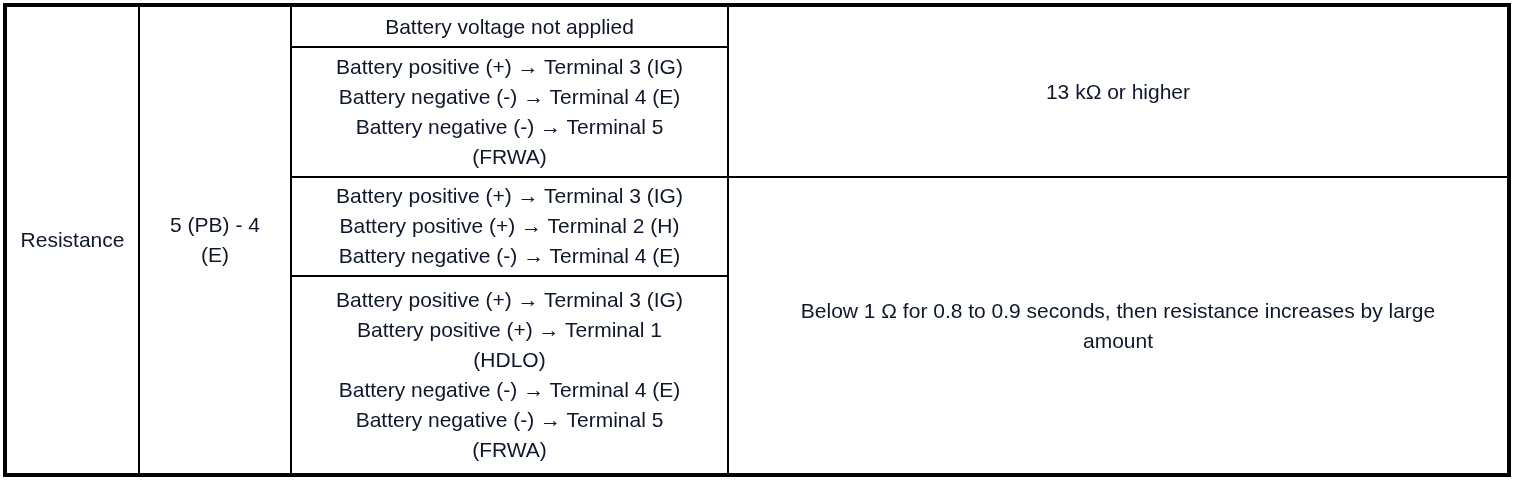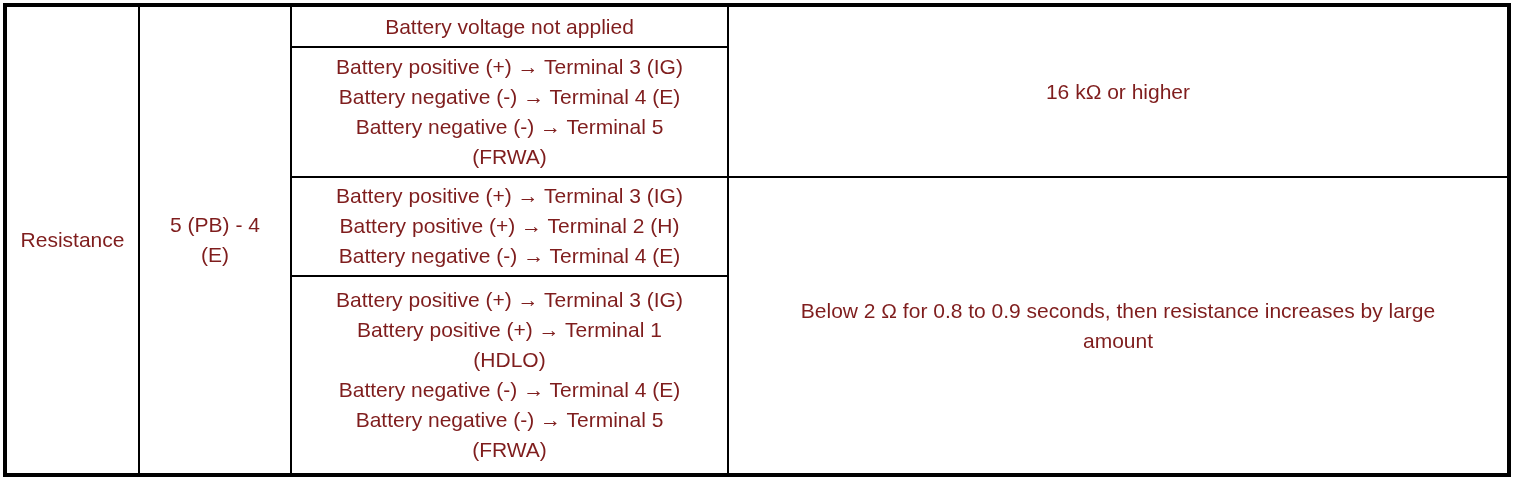--- a/index.html
+++ b/index.html
@@ -18,21 +18,21 @@
     left: 3px;
     top: 3px;
     width: 1504px;
     height: 474px;
     border-collapse: collapse;
     table-layout: fixed;
     border: 4px solid #000;
   }
   table.spec td {
     border: 2px solid #000;
-    color: #7f1d1d;
+    color: #0f172a;
     font-size: 21px;
     line-height: 30px;
     text-align: center;
     vertical-align: middle;
     white-space: pre-line;
     padding: 3px 2px;
     overflow: hidden;
   }
   col.c1 { width: 134px; }
   col.c2 { width: 152px; }
@@ -52,33 +52,33 @@
     <col class="c2">
     <col class="c3">
     <col class="c4">
   </colgroup>
   <tbody>
     <tr class="r1">
       <td rowspan="4">Resistance</td>
       <td rowspan="4">5 (PB) - 4
 (E)</td>
       <td>Battery voltage not applied</td>
-      <td rowspan="2">16 kΩ or higher</td>
+      <td rowspan="2">13 kΩ or higher</td>
     </tr>
     <tr class="r2">
       <td>Battery positive (+) → Terminal 3 (IG)
 Battery negative (-) → Terminal 4 (E)
 Battery negative (-) → Terminal 5
 (FRWA)</td>
     </tr>
     <tr class="r3">
       <td>Battery positive (+) → Terminal 3 (IG)
 Battery positive (+) → Terminal 2 (H)
 Battery negative (-) → Terminal 4 (E)</td>
-      <td rowspan="2">Below 2 Ω for 0.8 to 0.9 seconds, then resistance increases by large
+      <td rowspan="2">Below 1 Ω for 0.8 to 0.9 seconds, then resistance increases by large
 amount</td>
     </tr>
     <tr class="r4">
       <td>Battery positive (+) → Terminal 3 (IG)
 Battery positive (+) → Terminal 1
 (HDLO)
 Battery negative (-) → Terminal 4 (E)
 Battery negative (-) → Terminal 5
 (FRWA)</td>
     </tr>

